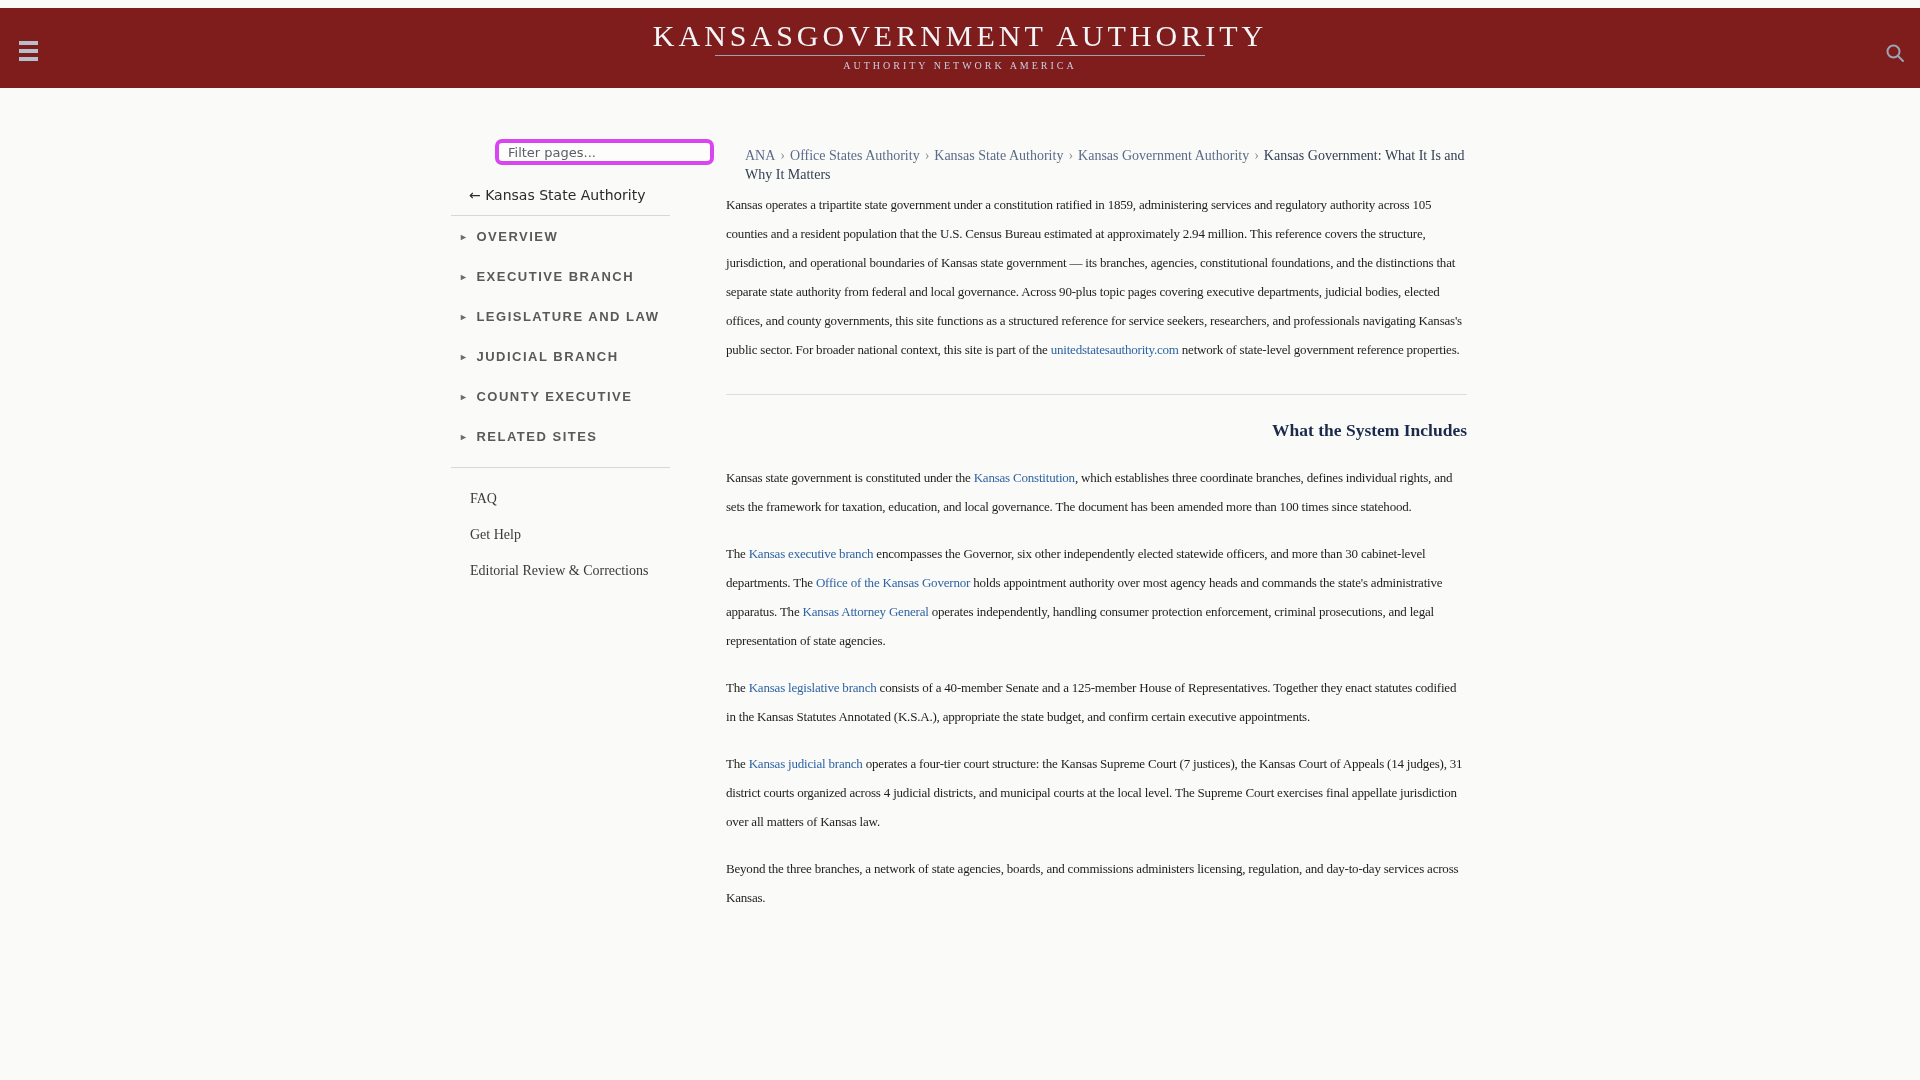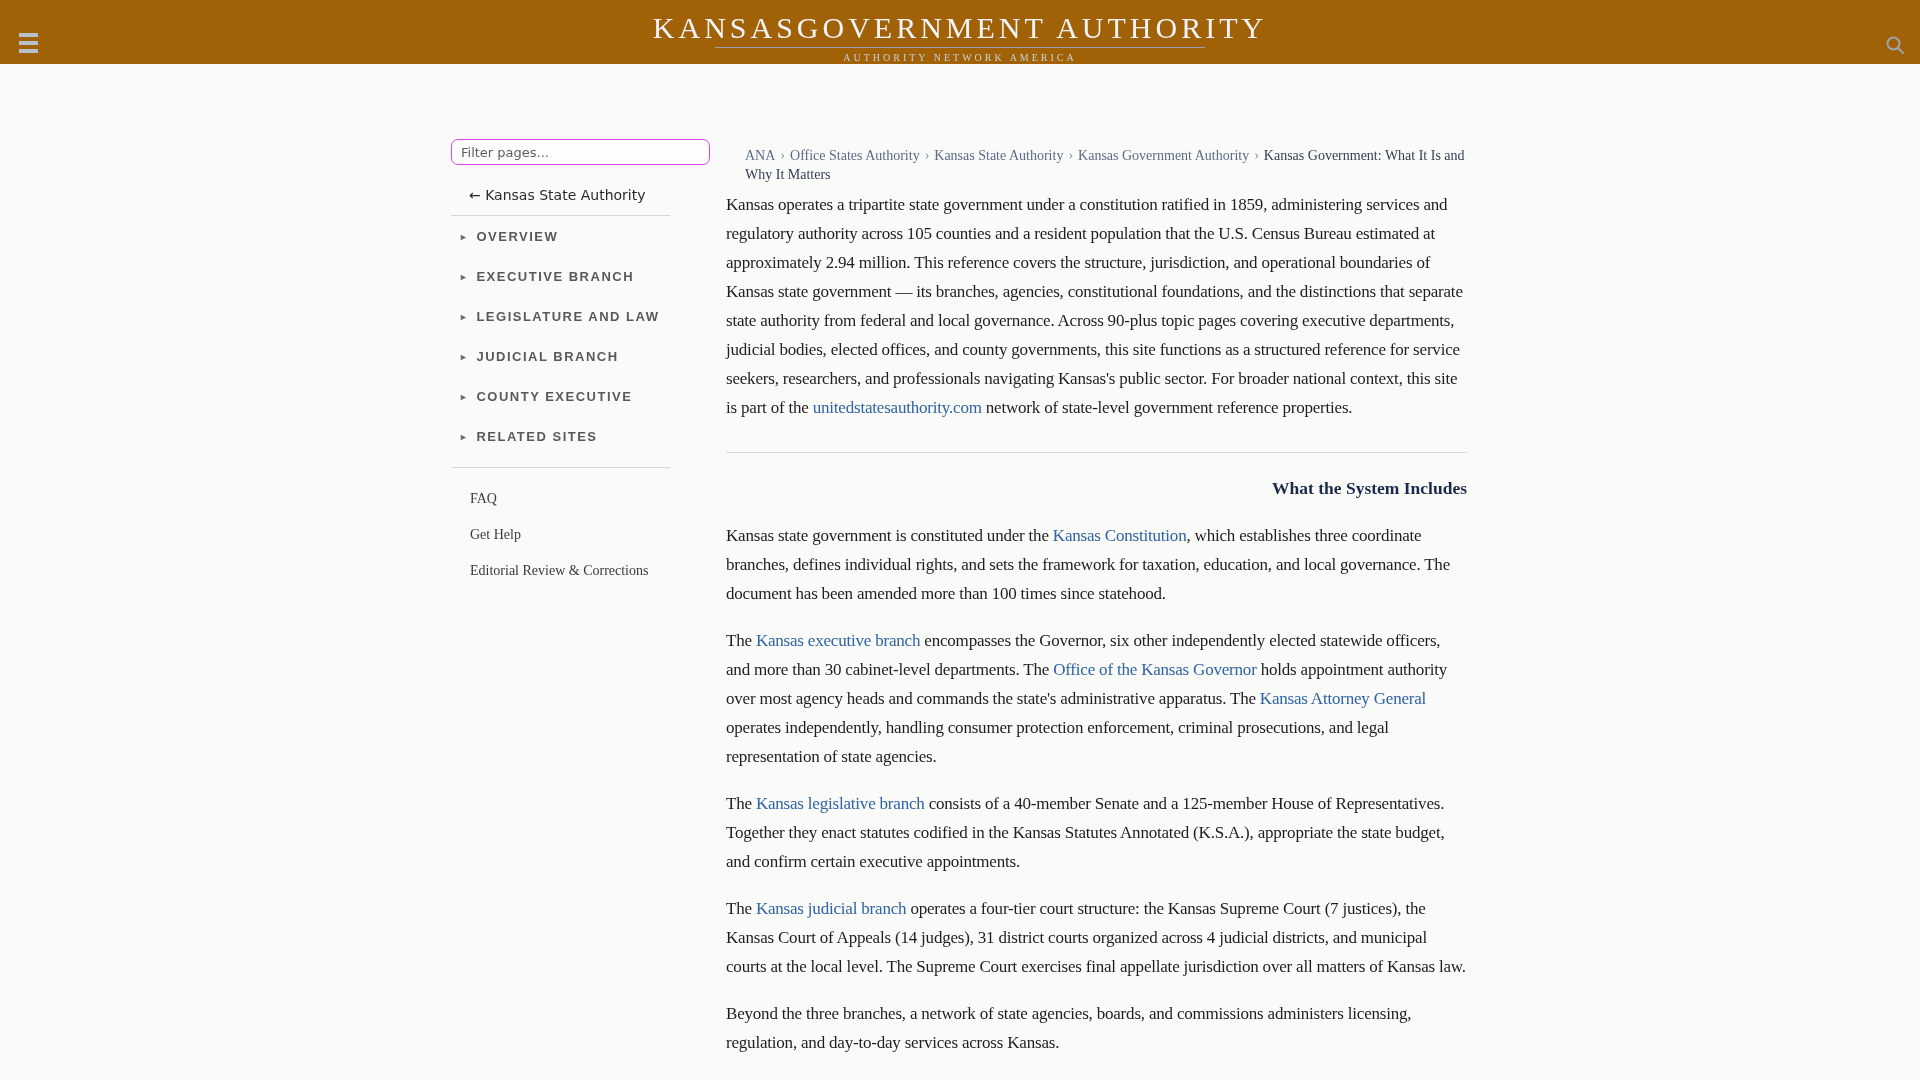--- a/index.html
+++ b/index.html
@@ -6,23 +6,23 @@
   html, body {
     margin: 0; padding: 0;
     width: 1920px; height: 1080px;
     overflow: hidden;
     background: #fafaf9;
     font-family: "Liberation Serif", serif;
   }
 
   
   .site-header {
-    position: absolute; top: 0; left: 0;
-    width: 1920px; height: 64px;
-    background: #a16207;
+    position: absolute; top: 8px; left: 0;
+    width: 1920px; height: 80px;
+    background: #7f1d1d;
   }
   .hamburger {
     position: absolute; left: 19px; top: 33px;
     width: 19px; cursor: pointer;
   }
   .hamburger .bar {
     height: 4px; margin-bottom: 4px;
     background: #b7bfca;
   }
   .hamburger .bar:last-child { margin-bottom: 0; }
@@ -56,28 +56,29 @@
     width: 24px; height: 24px; cursor: pointer;
   }
 
   
   .sidebar {
     position: absolute; left: 451px; top: 139px;
     width: 219px;
     font-family: "DejaVu Sans", sans-serif;
   }
   .filter-input {
-    width: 259px; height: 26px;
-    border: 1px solid #d946ef;
+    width: 219px; height: 26px;
+    border: 4px solid #d946ef;
     border-radius: 7px;
     background: #fdfdfc;
     font: 13px "DejaVu Sans", sans-serif;
     color: #333;
     padding: 0 9px;
     outline: none;
+    margin-left: 44px;
   }
   .filter-input::placeholder { color: #5a5e66; opacity: 1; }
   .back-link {
     display: block;
     margin-top: 21px;
     padding-left: 18px;
     font-size: 14px; line-height: 19px;
     color: #2b2b2b;
     text-decoration: none;
   }
@@ -126,21 +127,21 @@
     padding-left: 19px;
     font-size: 14px; line-height: 19px;
     color: #8a93a3;
     margin-bottom: 6px;
   }
   .breadcrumb a { color: #5b6b87; text-decoration: none; }
   .breadcrumb .sep { color: #8a93a3; margin: 0 5px; }
   .breadcrumb .current { color: #333f53; }
 
   .copy p {
-    font-size: 17px;
+    font-size: 13px;
     letter-spacing: -0.2px;
     line-height: 29px;
     color: #1e1e1e;
     margin: 0 0 18px 0;
   }
   .t-link { color: #2e63a4; text-decoration: none; }
 
   .section-rule {
     border: 0; border-top: 1px solid #dcdcdc;
     margin: 30px 0 0 0;

